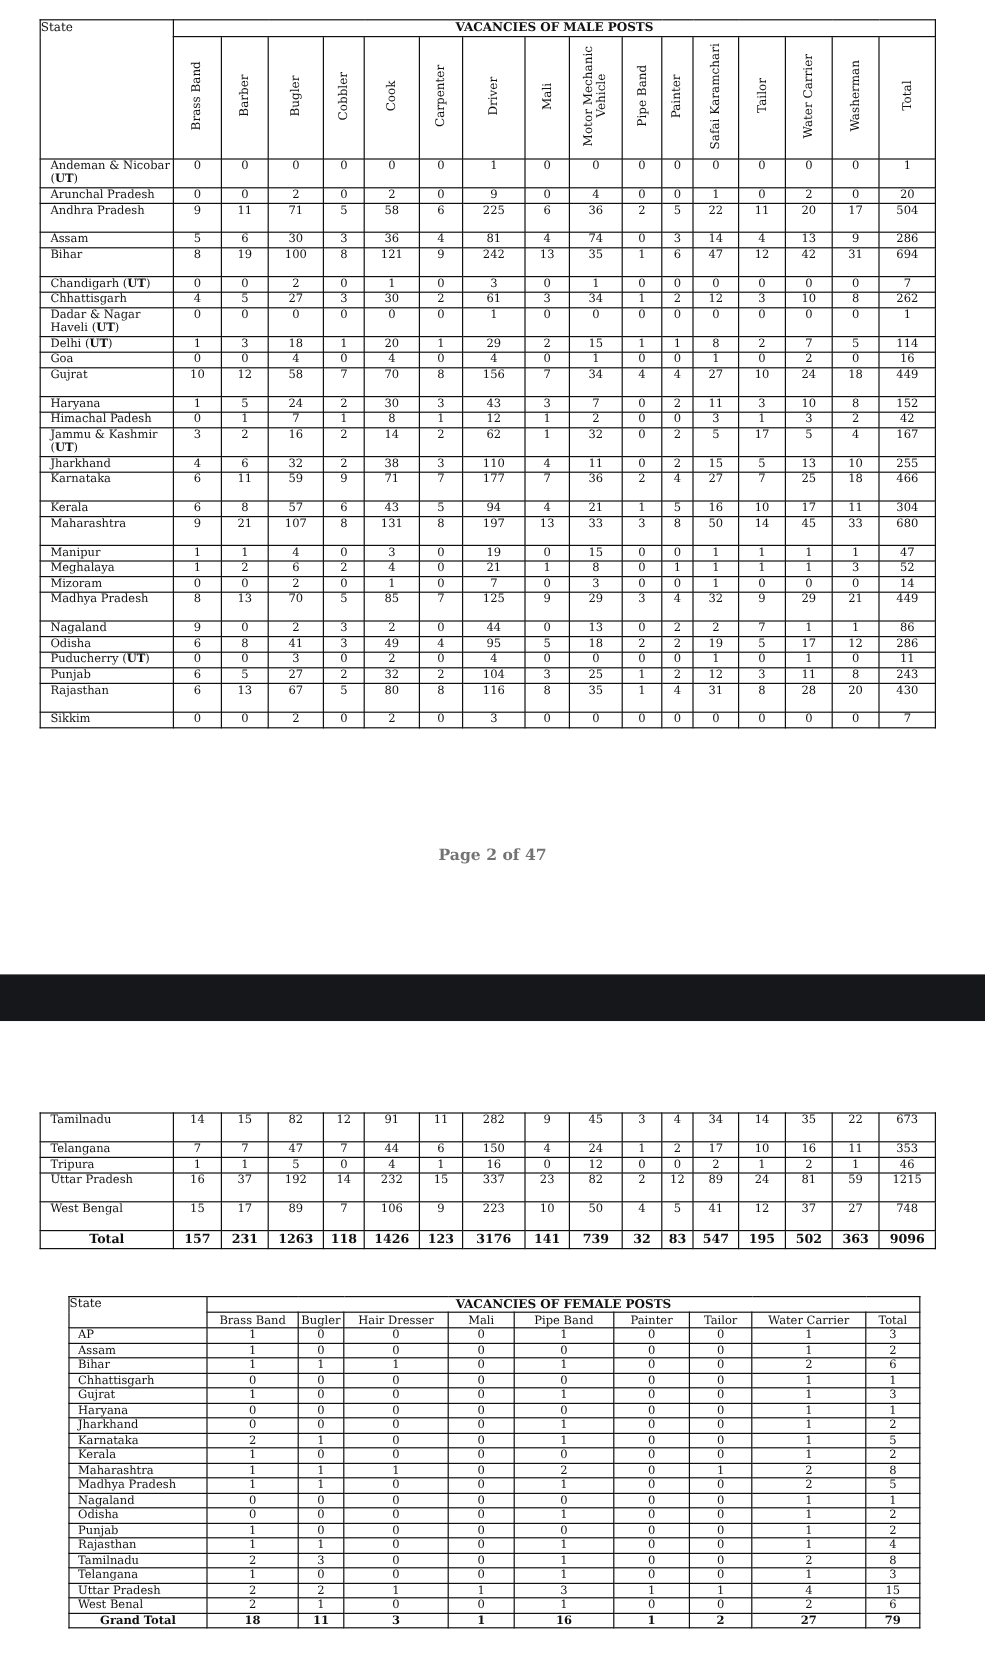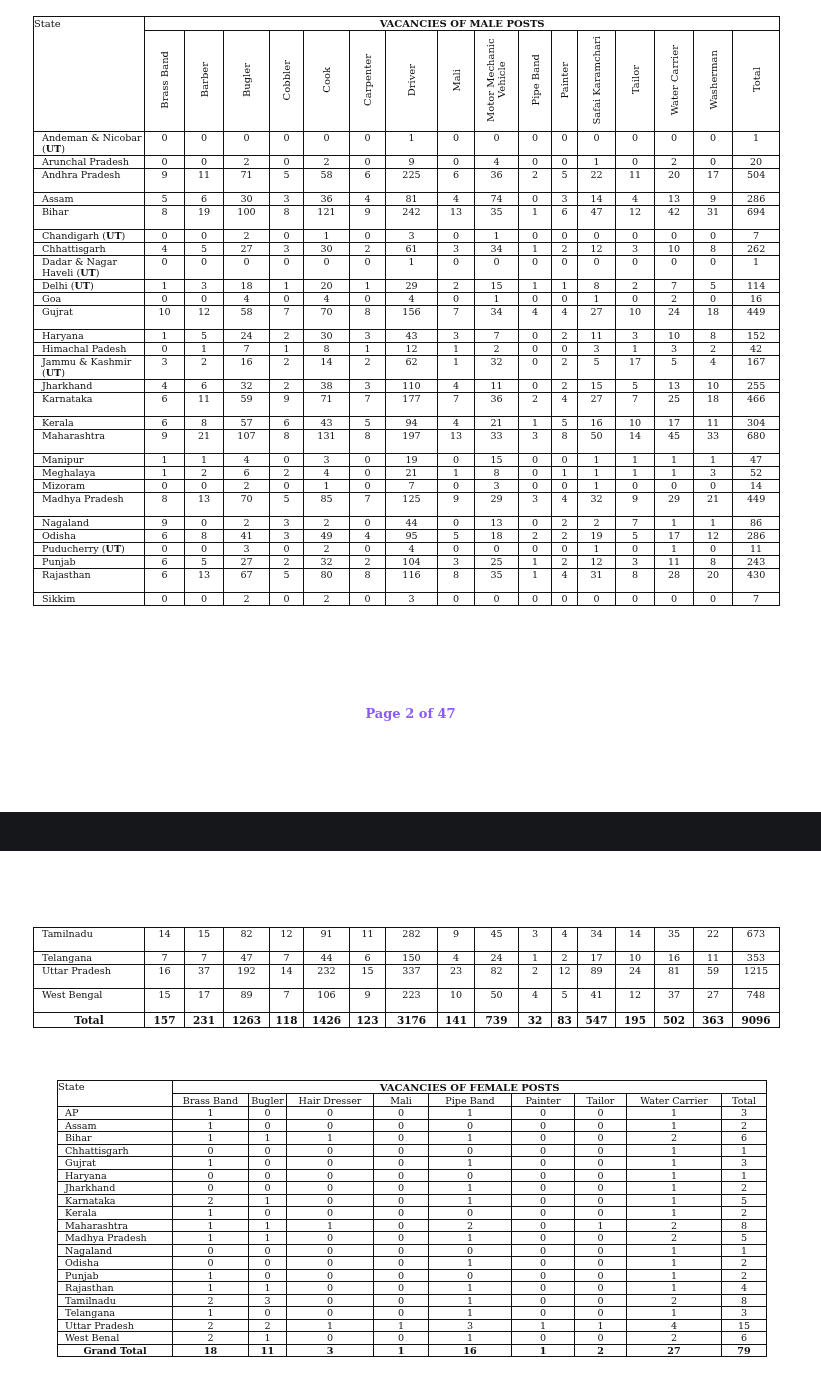--- a/index.html
+++ b/index.html
@@ -16,21 +16,21 @@
   .male td.st { text-align:left; padding-left:8px; }
   .male td.narrow { word-break:break-all; }
   .male tr.row1 td { height:11px; }
   .male tr.row2 td { height:22px; }
   .hdr-state { text-align:left; vertical-align:top; font-size:10px; line-height:14px; }
   .hdr-group { font-weight:bold; text-align:center; font-size:10px; height:13px; }
   .vcell { height:98px; vertical-align:middle; text-align:center; }
   .vtext { display:inline-block; writing-mode:vertical-rl; transform:rotate(180deg); font-size:10px; line-height:11px; white-space:nowrap; }
   .total-row td { font-weight:bold; font-size:10.5px; height:13px; vertical-align:middle; }
   .total-row td.st { text-align:center; padding-left:0; }
-  #page-label { position:absolute; top:706px; left:0; width:821px; text-align:center; color:#8b5cf6; font-weight:bold; font-size:13px; font-family:"DejaVu Serif", serif; }
+  #page-label { position:absolute; top:706px; left:0; width:821px; text-align:center; color:#737373; font-weight:bold; font-size:13px; font-family:"DejaVu Serif", serif; }
   #female { position:absolute; left:57px; top:1080px; width:709px; font-size:9.6px; }
   #female td { text-align:center; line-height:11.5px; height:11.5px; vertical-align:middle; }
   #female td.st { text-align:left; padding-left:7px; }
   #female .hdr-group { height:12px; }
   #female .grand td { font-weight:bold; }
   #female .grand td.st { text-align:center; padding-left:0; }
   b.ut { font-weight:bold; }
 </style>
 </head>
 <body>
@@ -675,20 +675,39 @@
         <td>4</td>
         <td>24</td>
         <td>1</td>
         <td class="narrow">2</td>
         <td>17</td>
         <td>10</td>
         <td>16</td>
         <td>11</td>
         <td>353</td>
       </tr>
+      <tr class="row1">
+        <td class="st"><span>Tripura</span></td>
+        <td>1</td>
+        <td class="narrow">1</td>
+        <td>5</td>
+        <td class="narrow">0</td>
+        <td>4</td>
+        <td>1</td>
+        <td>16</td>
+        <td>0</td>
+        <td>12</td>
+        <td>0</td>
+        <td class="narrow">0</td>
+        <td>2</td>
+        <td>1</td>
+        <td>2</td>
+        <td>1</td>
+        <td>46</td>
+      </tr>
       <tr class="row2">
         <td class="st"><span>Uttar Pradesh</span></td>
         <td>16</td>
         <td class="narrow">37</td>
         <td>192</td>
         <td class="narrow">14</td>
         <td>232</td>
         <td>15</td>
         <td>337</td>
         <td>23</td>

